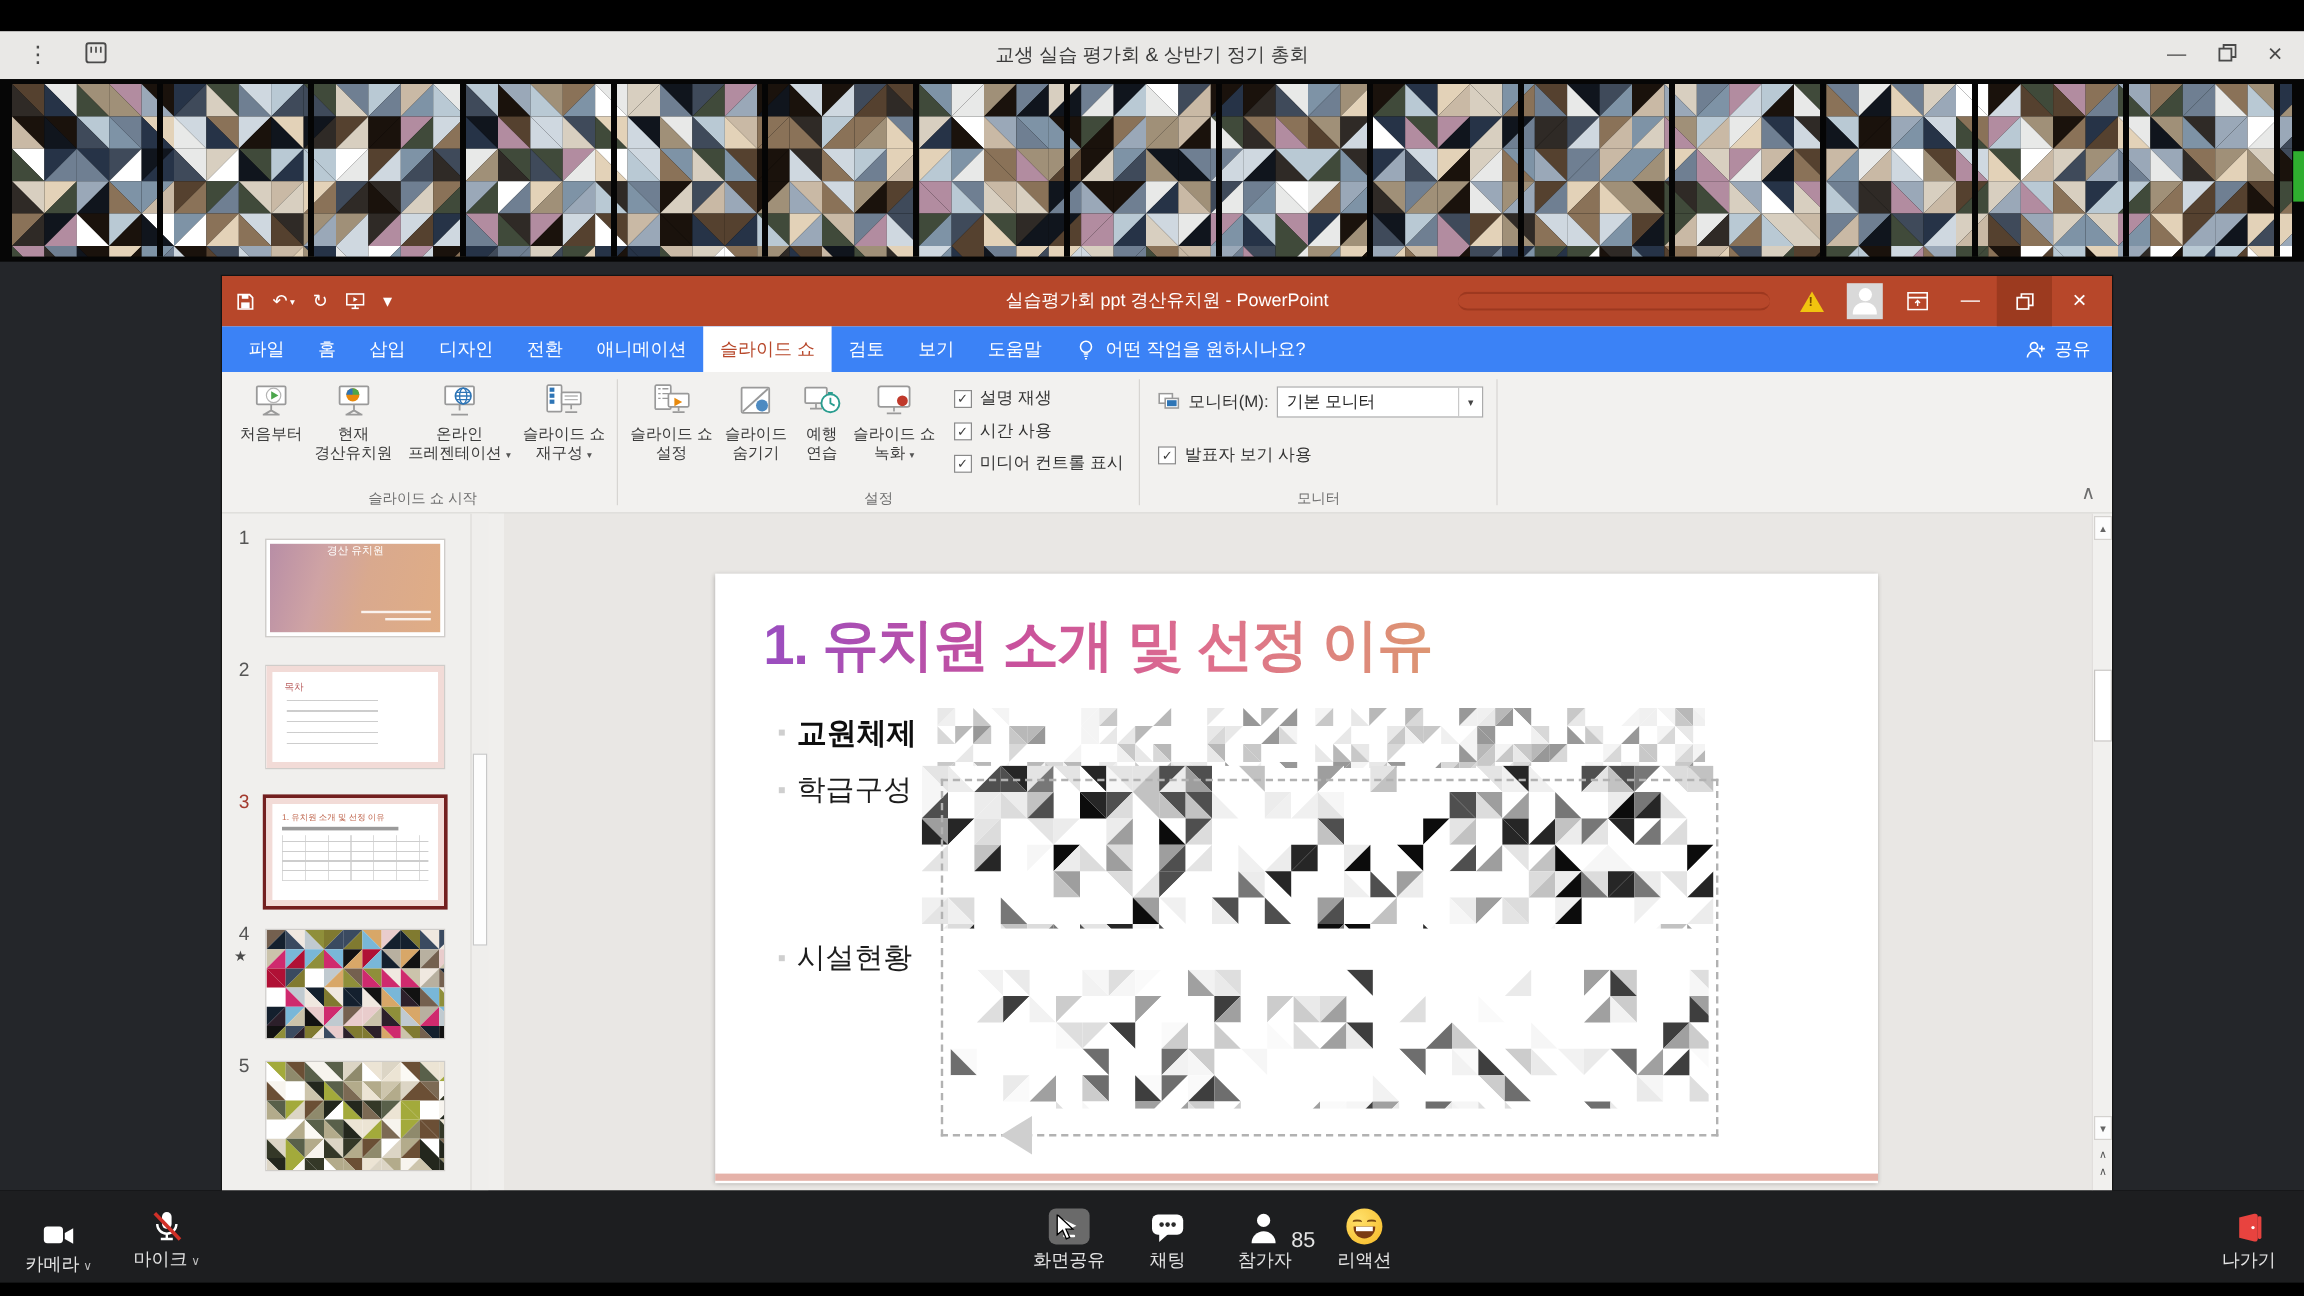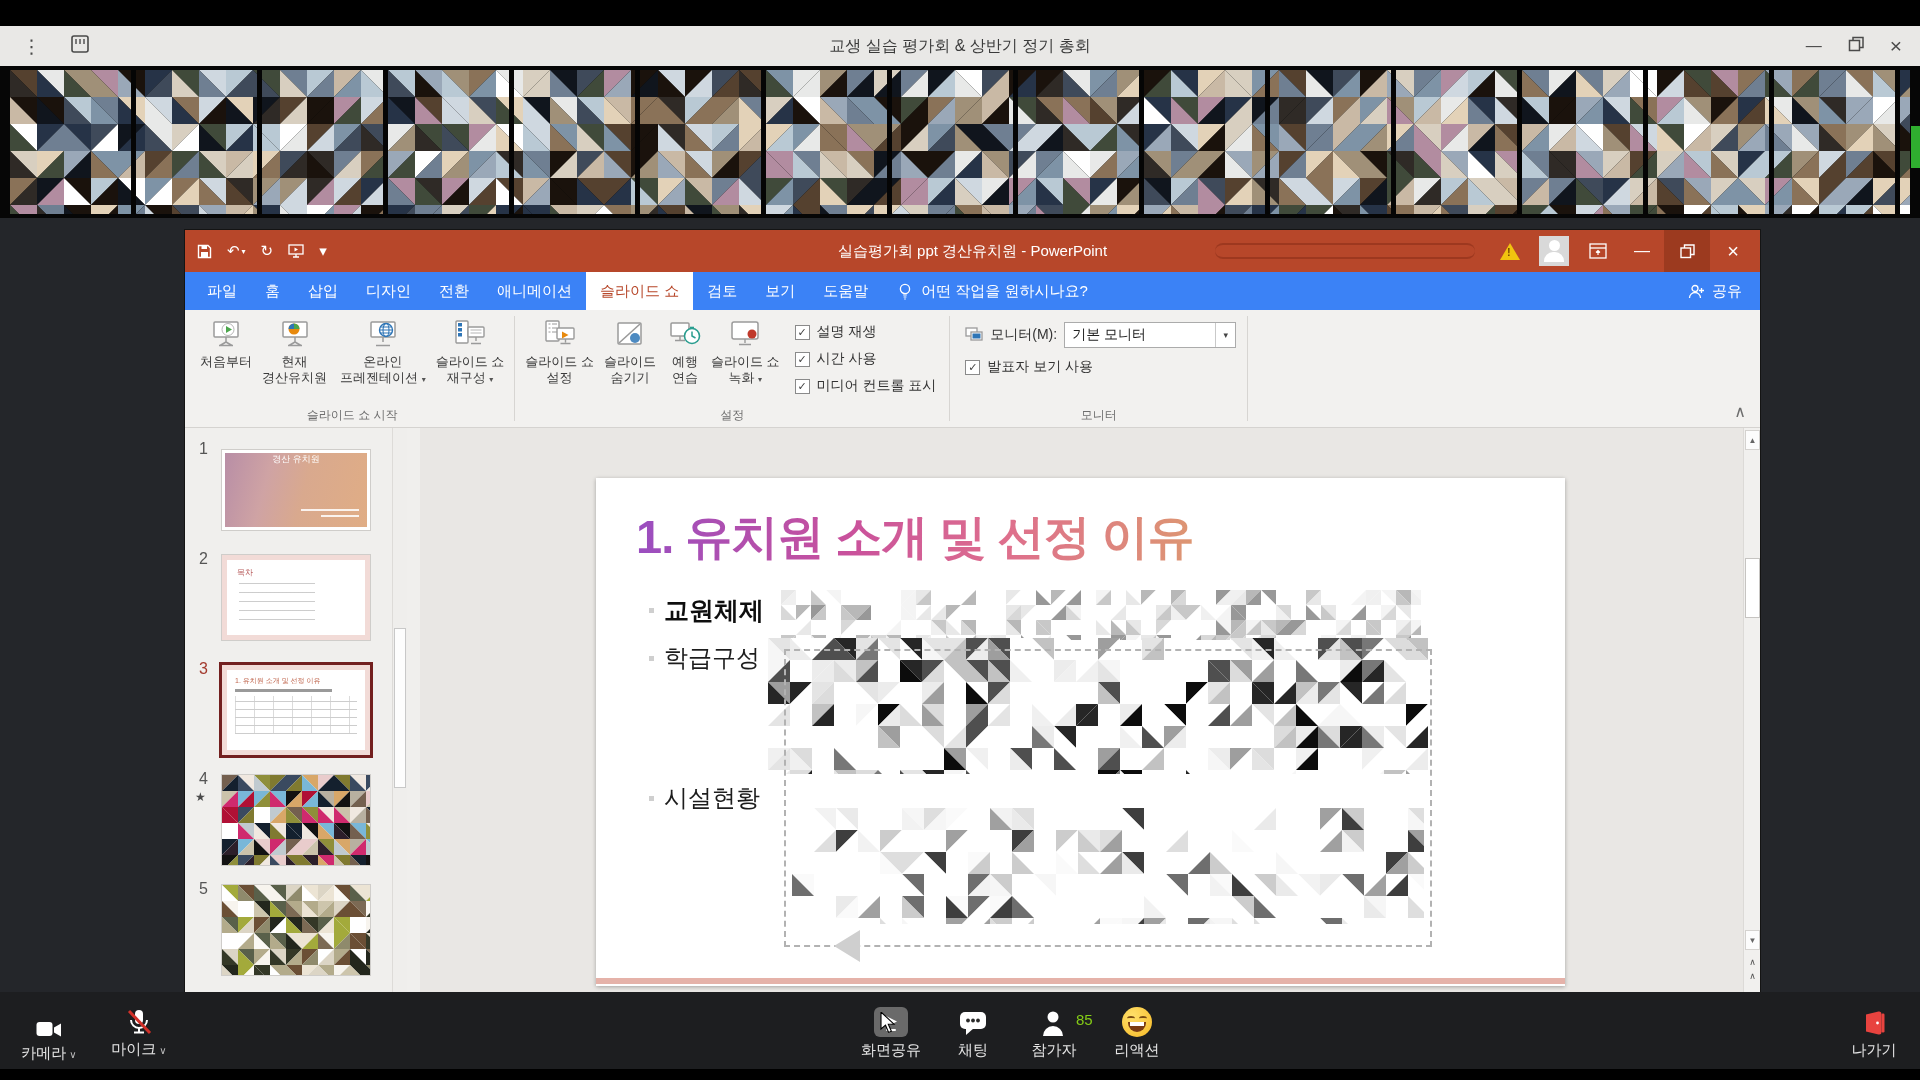--- a/index.html
+++ b/index.html
@@ -65,21 +65,21 @@
   .rgroup{position:relative;display:flex;align-items:flex-start;padding:3px 4px 20px 4px;}
   .glabel{position:absolute;bottom:3px;left:0;right:0;text-align:center;font-size:12px;color:#6e6e6e;}
   .vsep{width:1px;background:#d7d5d2;margin:6px 1px;}
   .rbtn{display:flex;flex-direction:column;align-items:center;padding:4px 5px 0 5px;color:#3b3b3b;font-size:13px;line-height:16px;text-align:center;}
   .ricon{height:34px;display:flex;align-items:center;}
   .rlab{margin-top:3px;}
   .dd{font-size:8px;color:#555;}
   .ccol{display:flex;flex-direction:column;gap:9px;padding:10px 8px 0 10px;font-size:14px;color:#333;white-space:nowrap;}
   .rcheck{display:flex;align-items:center;gap:7px;}
   .cbox{width:15px;height:15px;background:#fff;border:1px solid #8a8a8a;display:flex;align-items:center;justify-content:center;font-size:11px;color:#3f3f3f;}
-  .mong{display:flex;flex-direction:column;gap:10px;padding:9px 6px 0 10px;font-size:14px;color:#333;white-space:nowrap;}
+  .mong{display:flex;flex-direction:column;gap:22px;padding:9px 6px 0 10px;font-size:14px;color:#333;white-space:nowrap;}
   .monrow{display:flex;align-items:center;gap:7px;}
   .mon-select{width:172px;height:26px;background:#fff;border:1px solid #ababab;display:flex;align-items:center;}
   .mon-val{flex:1;padding-left:7px;font-size:14px;color:#222;}
   .mon-dd{width:20px;height:100%;border-left:1px solid #c9c9c9;display:flex;align-items:center;justify-content:center;font-size:9px;color:#444;}
   .collapse{position:absolute;right:14px;bottom:6px;color:#6e6e6e;}
 
   
   .pptbody{position:absolute;left:0;top:198px;width:100%;height:564px;}
   .thumbpanel{position:absolute;left:0;top:0;width:235px;height:100%;background:#f0efed;}
   .snum{position:absolute;left:14px;font-size:16px;color:#555;}
@@ -120,21 +120,21 @@
   .vthumb{position:absolute;left:1px;width:15px;top:130px;height:60px;background:#ffffff;border:1px solid #c6c4c1;}
   .chev2{position:absolute;left:1px;width:15px;text-align:center;font-size:9px;color:#555;line-height:8px;}
 
   
   .toolbar{position:absolute;left:0;top:992px;width:1920px;height:77px;background:#1d1e20;}
   .tb-black{position:absolute;left:0;top:1069px;width:1920px;height:11px;background:#000;}
   .tool{position:absolute;display:flex;flex-direction:column;align-items:center;color:#e5e5e5;font-size:15px;}
   .tool .ticon{height:34px;display:flex;align-items:flex-end;}
   .tool .tlabel{margin-top:4px;white-space:nowrap;}
   .chev{font-size:10px;color:#bdbdbd;margin-left:3px;}
-  .pcount{position:absolute;left:36px;top:8px;font-size:15px;color:#84cc16;}
+  .pcount{position:absolute;left:36px;top:20px;font-size:18px;color:#e5e5e5;}
   .shareicon{width:34px;height:30px;background:#6a6a6a;border-radius:6px;display:flex;align-items:center;justify-content:center;}
   .emoji{width:30px;height:30px;border-radius:50%;background:radial-gradient(circle at 35% 30%,#ffe06a,#f6b926);position:relative;}
   .emoji .eye{position:absolute;top:9px;width:8px;height:5px;border-top:2.5px solid #7a4b12;border-radius:50%;}
   .emoji .mouth{position:absolute;left:6px;top:15px;width:18px;height:10px;background:#7a3b12;border-radius:0 0 16px 16px;overflow:hidden;}
   .emoji .teeth{position:absolute;left:2px;top:0;width:14px;height:3.5px;background:#fff;}
   .cursor{position:absolute;left:880px;top:1012px;}
 </style>
 </head>
 <body>
 

